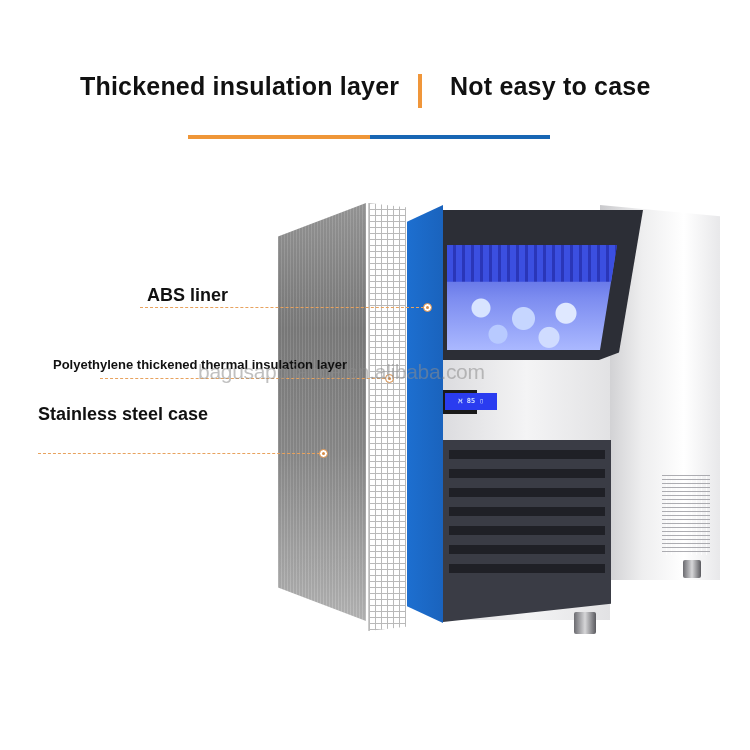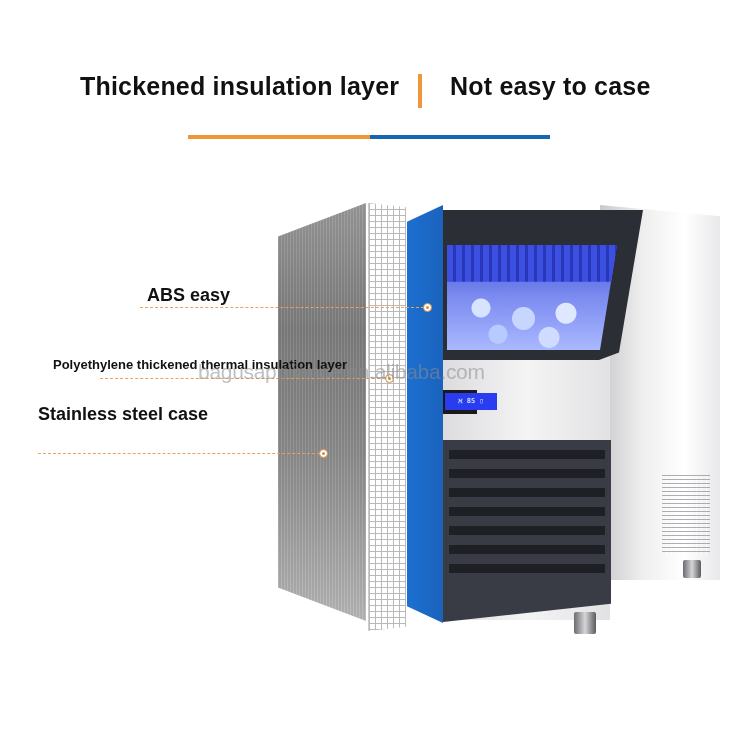--- a/index.html
+++ b/index.html
@@ -75,21 +75,21 @@
     <div class="slat"></div>
     <div class="slat"></div>
     <div class="slat"></div>
     <div class="slat"></div>
   </div>
 </div>
 <div class="abs side-vent"></div>
 <div class="abs foot" style="left:574px; top:612px;"></div>
 <div class="abs foot" style="left:683px; top:560px; width:18px; height:18px;"></div>
 
-<div class="abs label" style="left:147px; top:285px; font-size:18px;">ABS easy</div>
+<div class="abs label" style="left:147px; top:285px; font-size:18px;">ABS liner</div>
 <div class="abs leader" style="left:140px; top:307px; width:284px;"></div>
 <div class="abs dot" style="left:423px; top:303px;"></div>
 
 <div class="abs label" style="left:53px; top:357px; font-size:13px;">Polyethylene thickened thermal insulation layer</div>
 <div class="abs leader" style="left:100px; top:378px; width:290px;"></div>
 <div class="abs dot" style="left:385px; top:374px;"></div>
 
 <div class="abs label" style="left:38px; top:404px; font-size:18px;">Stainless steel case</div>
 <div class="abs leader" style="left:38px; top:453px; width:282px;"></div>
 <div class="abs dot" style="left:319px; top:449px;"></div>

